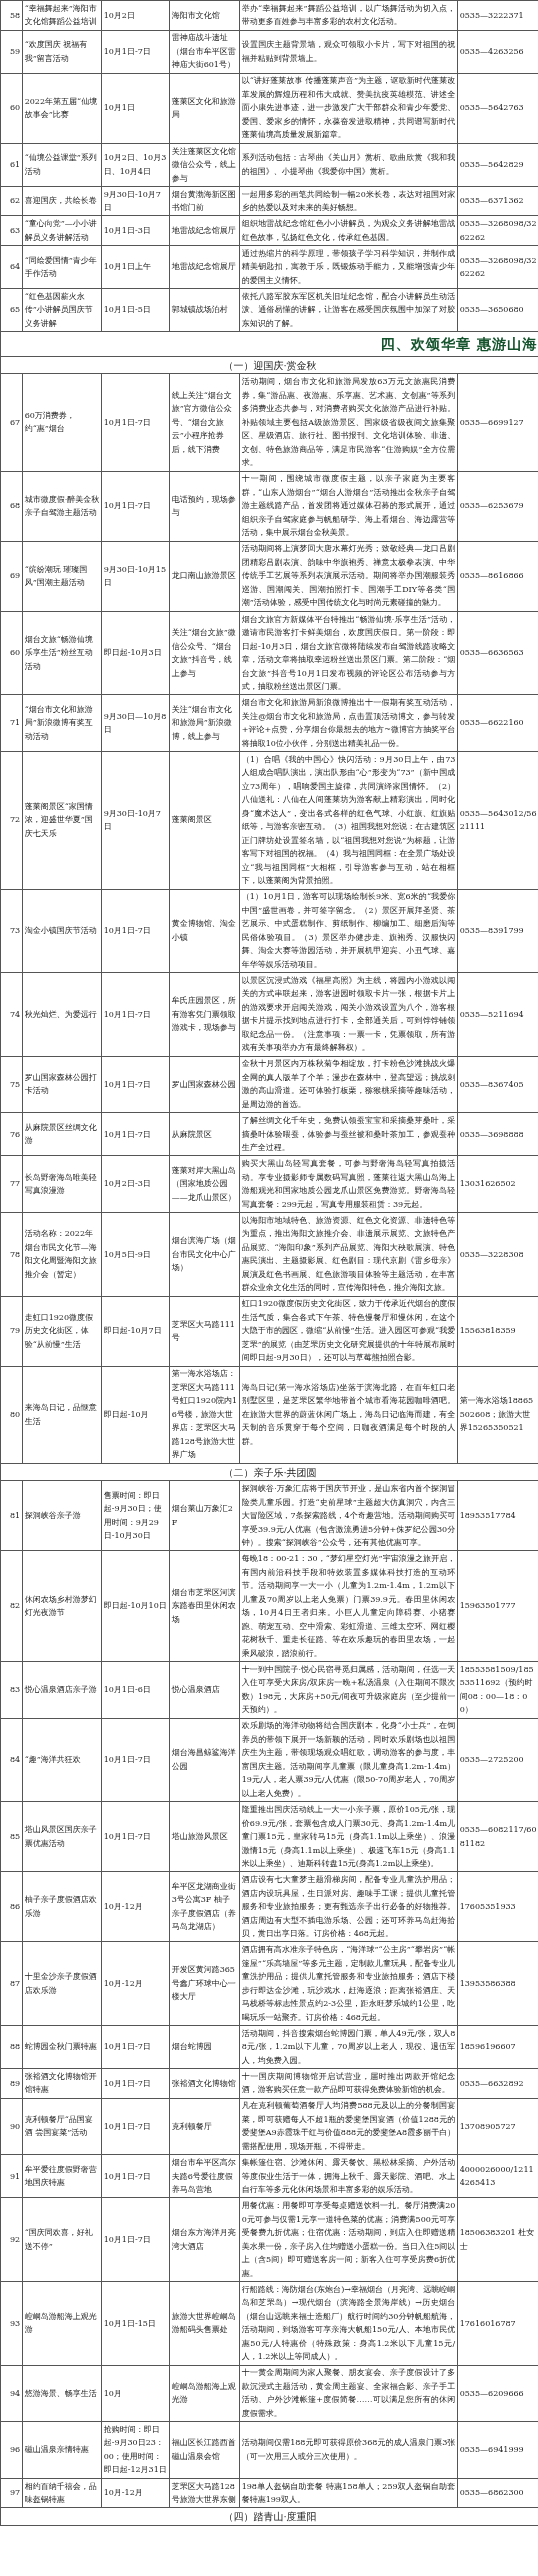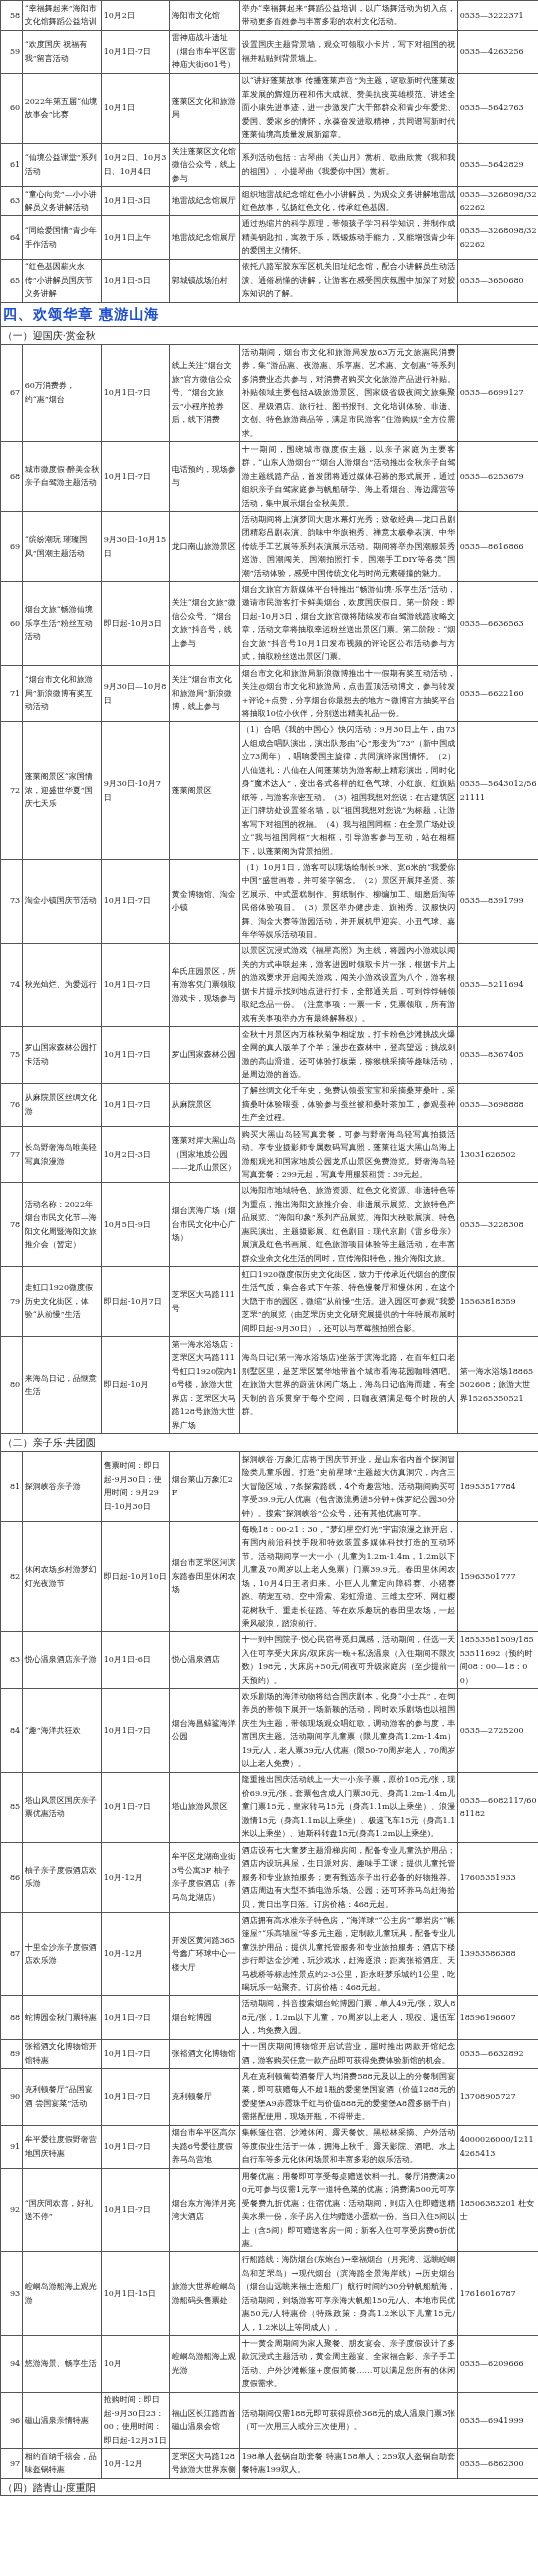--- a/index.html
+++ b/index.html
@@ -7,22 +7,22 @@
   table { width: 539px; border-collapse: collapse; table-layout: fixed; }
   col.c-no { width: 22px; }
   col.c-name { width: 79px; }
   col.c-time { width: 68px; }
   col.c-loc { width: 70px; }
   col.c-desc { width: 218px; }
   col.c-phone { width: 82px; }
   td { border: 0.8px solid #555; padding: 0.8px 1.7px; font-size: 8px; line-height: 13.5px; vertical-align: middle; word-break: break-all; overflow-wrap: anywhere; }
   td.no { padding-left: 9px; margin-left: 16px; }
   td.desc { text-align: justify; margin-left: 47px; }
-  tr.section td { text-align: left; color: #1d4ed8; font-size: 14.3px; line-height: 22px; font-weight: bold; letter-spacing: 0.8px; }
-  tr.sub td { text-align: left; font-size: 10px; line-height: 15px; }
+  tr.section td { text-align: right; color: #14532d; font-size: 14.3px; line-height: 22px; font-weight: bold; letter-spacing: 0.8px; }
+  tr.sub td { text-align: center; font-size: 10px; line-height: 15px; }
   .watermark { position: absolute; left: 424px; top: 2544px; font-family: Liberation Mono, monospace; font-size: 10px; color: rgba(255,255,255,0.85); text-shadow: 0 0 1.7px #555, 0 0 0.8px #333; pointer-events: none; }
   .wrap { position: relative; }
 </style>
 </head>
 <body>
 
 <div class="wrap">
   <table>
     <colgroup>
       <col class="c-no">
@@ -59,20 +59,28 @@
         </tr>
         <tr>
           <td class="no">61</td>
           <td class="name">“仙境公益课堂”系列活动</td>
           <td class="time">10月2日、10月3日、10月4日</td>
           <td class="loc">关注蓬莱区文化馆微信公众号，线上参与</td>
           <td class="desc">系列活动包括：古琴曲《关山月》赏析、歌曲欣赏《我和我的祖国》、小提琴曲《我爱你中国》赏析。</td>
           <td class="phone">0535—5642829</td>
         </tr>
         <tr>
+          <td class="no">62</td>
+          <td class="name">喜迎国庆，共绘长卷</td>
+          <td class="time">9月30日-10月7日</td>
+          <td class="loc">烟台黄渤海新区图书馆门前</td>
+          <td class="desc">一起用多彩的画笔共同绘制一幅20米长卷，表达对祖国对家乡的热爱以及对未来的美好畅想。</td>
+          <td class="phone">0535—6371362</td>
+        </tr>
+        <tr>
           <td class="no">63</td>
           <td class="name">“童心向党”—小小讲解员义务讲解活动</td>
           <td class="time">10月1日-3日</td>
           <td class="loc">地雷战纪念馆展厅</td>
           <td class="desc">组织地雷战纪念馆红色小小讲解员，为观众义务讲解地雷战红色故事，弘扬红色文化，传承红色基因。</td>
           <td class="phone">0535—3268098/3262262</td>
         </tr>
         <tr>
           <td class="no">64</td>
           <td class="name">“同绘爱国情”青少年手作活动</td>

